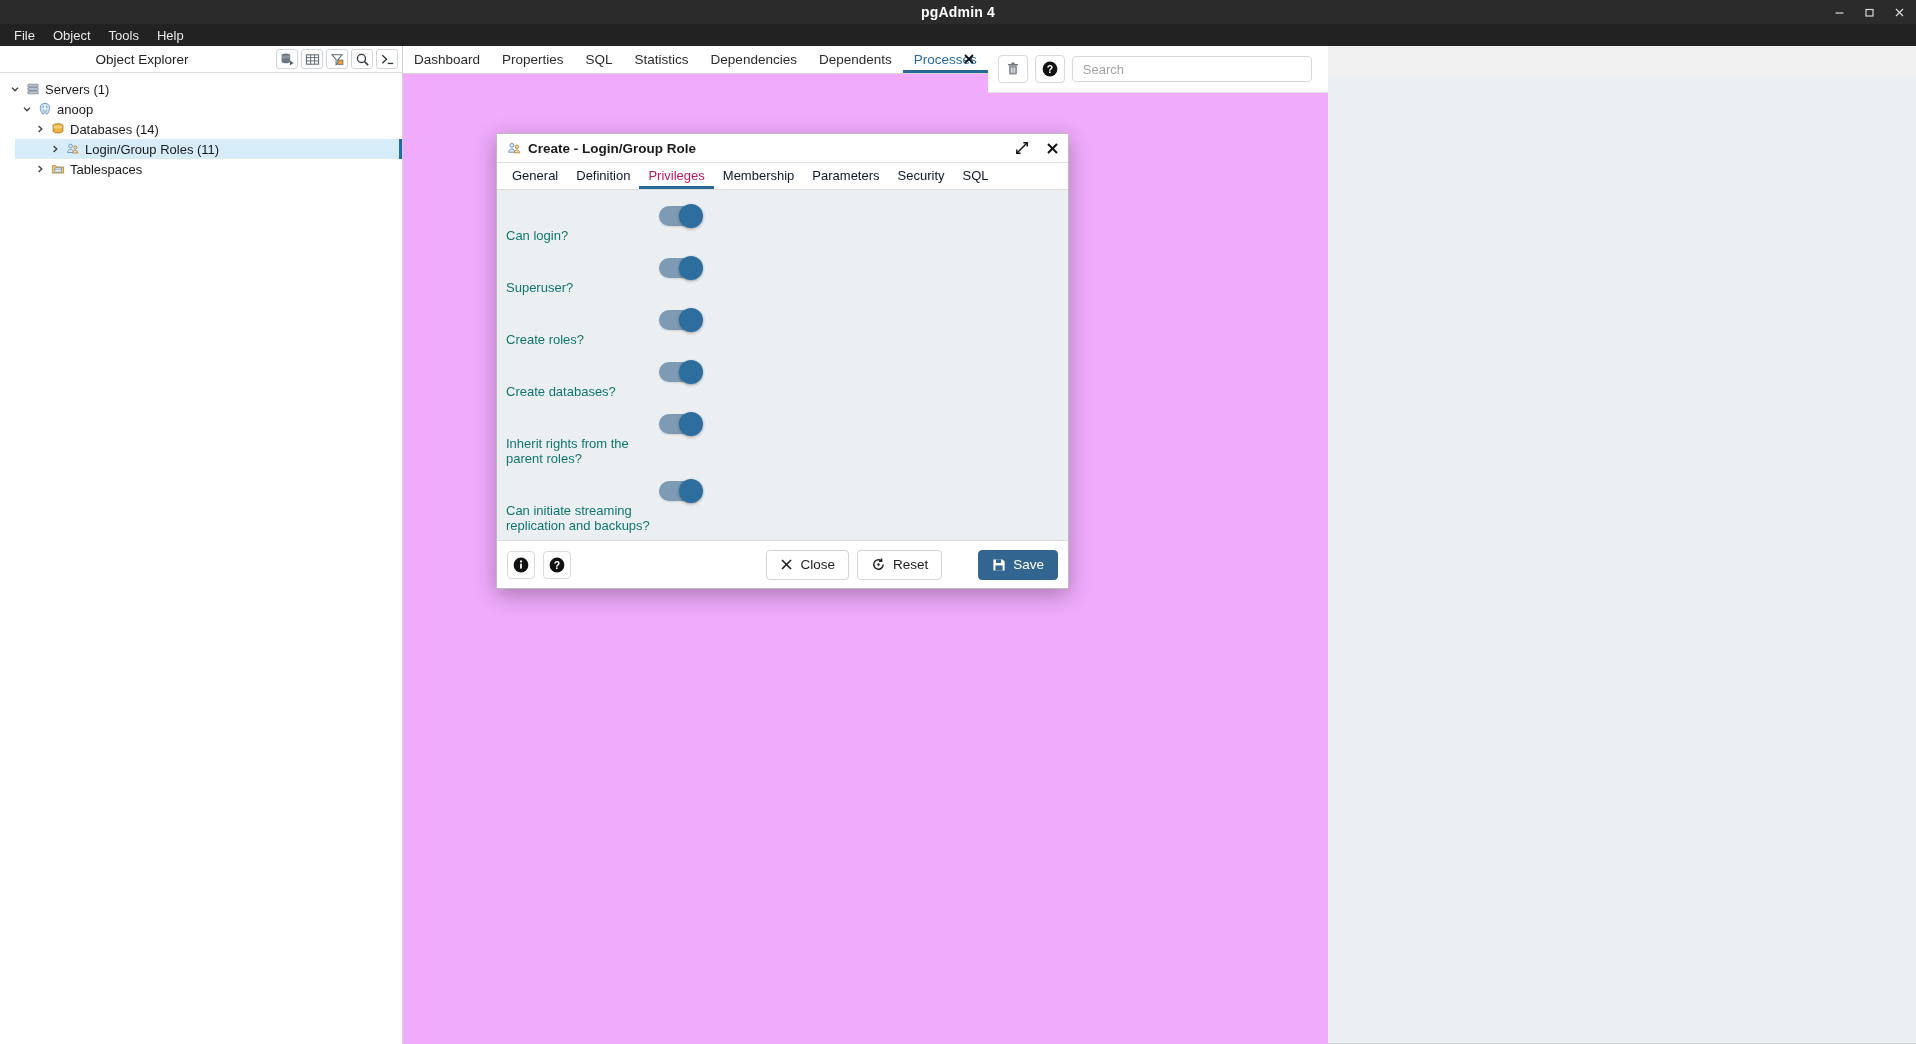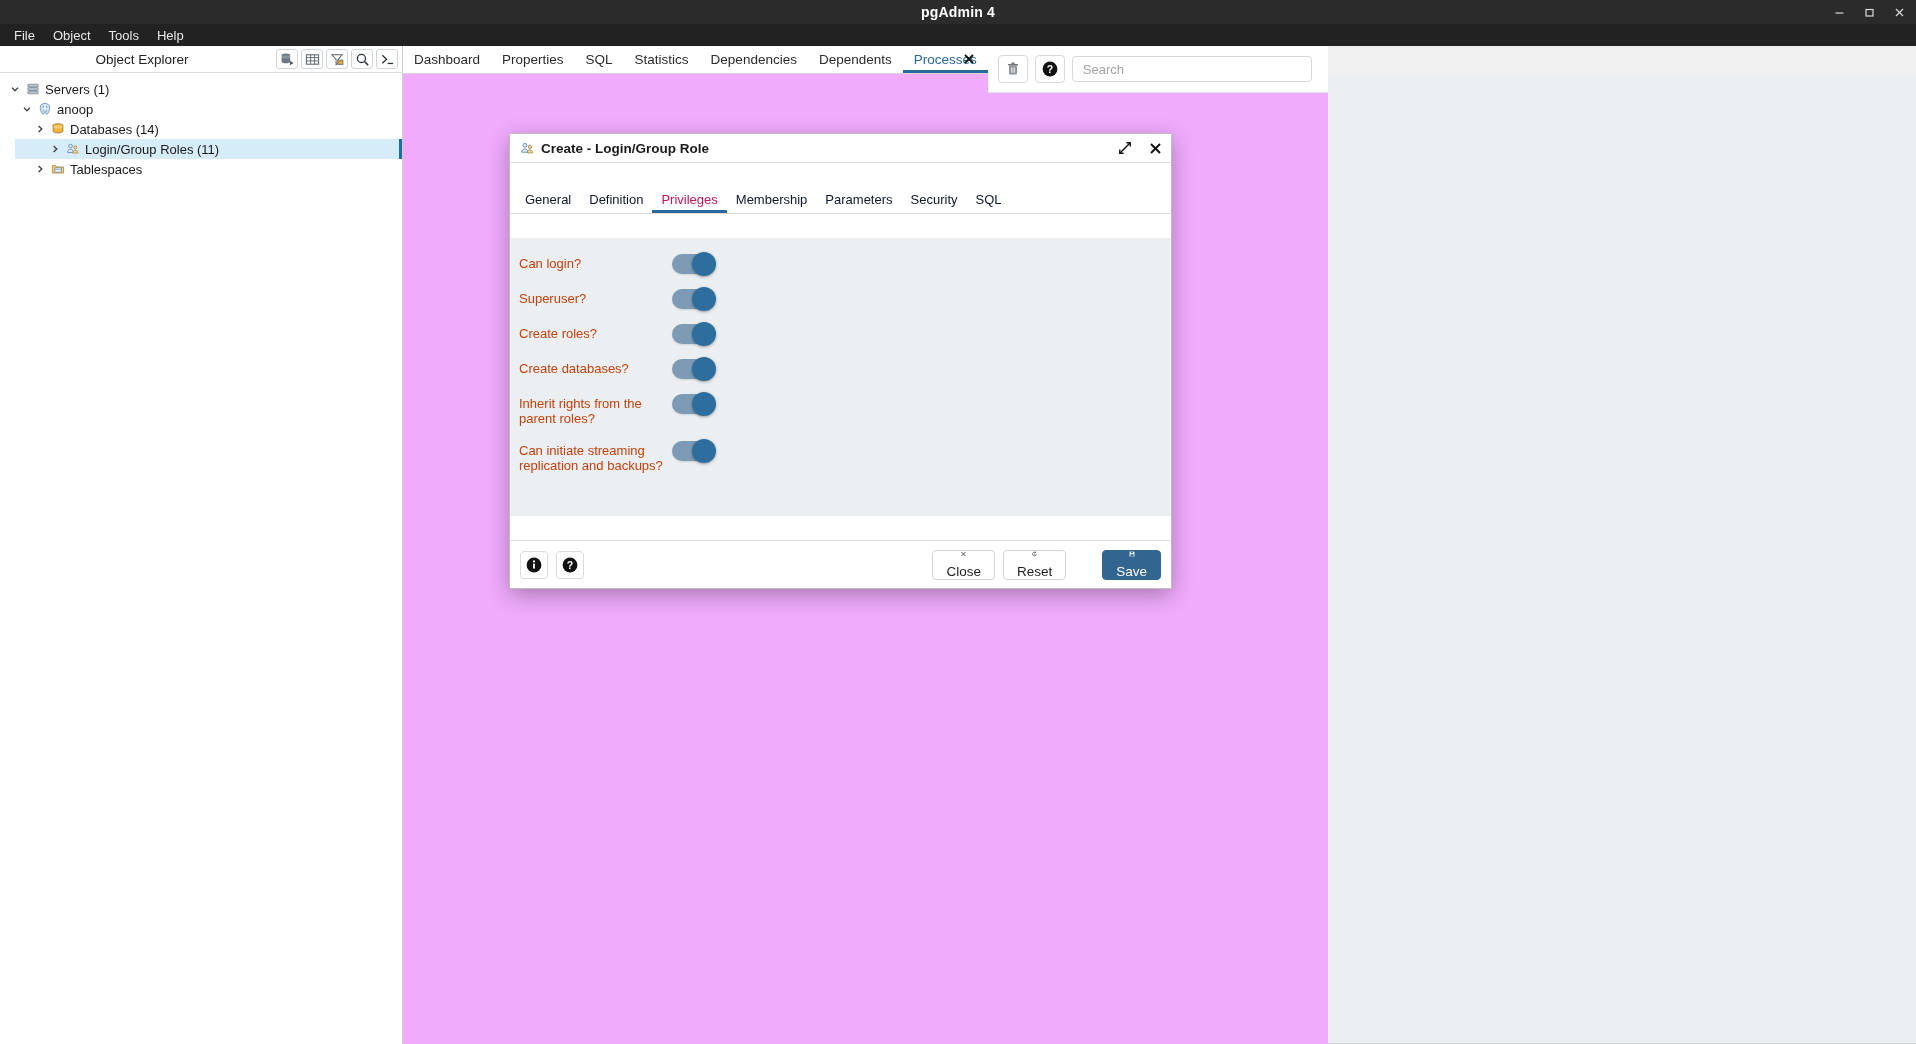--- a/index.html
+++ b/index.html
@@ -144,28 +144,27 @@
     width: 14px; height: 14px; border: 1px solid #8a8a8a; border-radius: 2px; background: #fff;
     cursor: pointer;
   }
   .grid-body { position: absolute; left:0; right:0; top:30px; bottom:0; background: #eceff1; }
   .grid-bottom-line { position:absolute; left:0; right:0; bottom:0; height:1px; background:#d0d0d0; }
   .sort-caret { margin-left: 5px; font-size: 10px; color:#333; }
 
   
   .modal {
     position: absolute;
-    left: 509px; top: 133px; width: 663px; height: 456px;
+    left: 496px; top: 133px; width: 573px; height: 456px;
     background: #fff;
     border: 1px solid #bcbcbc;
     border-radius: 3px;
     box-shadow: 0 6px 22px rgba(0,0,0,.30);
     display: flex; flex-direction: column;
     z-index: 50;
-    gap: 24px;
   }
   .modal-header {
     height: 29px; display: flex; align-items: center;
     padding: 0 8px 0 10px; border-bottom: 1px solid #dddddd;
     background: #fff; cursor: move;
   }
   .modal-title {
     font-size: 13.5px; font-weight: bold; color: #1a1a1a;
     white-space: nowrap; margin-left: 6px;
   }
@@ -183,22 +182,23 @@
   .mtab.active { color: #be185d; border-bottom-color: #27699b; }
 
   .modal-body {
     flex: 1; background: #eceff1; padding: 16px 0 0 0; overflow: hidden;
   }
   .priv-row {
     display: flex; align-items: flex-start;
     padding: 0 0 0 9px; margin-bottom: 15px;
   }
   .priv-label {
-    width: 153px; font-size: 13px; color: #c2410c; line-height: 15px;
+    width: 153px; font-size: 13px; color: #0f766e; line-height: 15px;
     padding-top: 2px;
+    margin-top: 20px;
   }
   .toggle {
     width: 42px; height: 20px; border-radius: 11px;
     background: #7d9bb5; position: relative; cursor: pointer; flex: 0 0 42px;
     box-shadow: 0 1px 2px rgba(0,0,0,.12);
   }
   .toggle .knob {
     position: absolute; top: -2px; right: -2px;
     width: 24px; height: 24px; border-radius: 50%;
     background: #2e6e9e; box-shadow: 0 1px 3px rgba(0,0,0,.35);
@@ -211,21 +211,21 @@
   .ft-icon-btn {
     width: 28px; height: 28px; border: 1px solid #d7dbdf; border-radius: 4px;
     background: #fff; display: flex; align-items: center; justify-content: center;
     cursor: pointer; margin-right: 8px;
   }
   .ft-right { margin-left: auto; display: flex; align-items: center; gap: 8px; }
   .btn {
     height: 30px; border: 1px solid #d0d5da; border-radius: 4px;
     background: #fff; color: #1d1d1d; font-size: 13.5px;
     display: flex; align-items: center; gap: 7px; padding: 0 13px;
-    cursor: pointer; font-family: "Liberation Sans", sans-serif; flex-direction: column;
+    cursor: pointer; font-family: "Liberation Sans", sans-serif;
   }
   .btn.primary { background: #326690; border-color: #326690; color: #fff; margin-left: 28px; }
   .btn svg { display:block; }
 </style>
 </head>
 <body>
 
 <div class="titlebar">
   <div class="titlebar-title">pgAdmin 4</div>
   <div class="win-controls">

